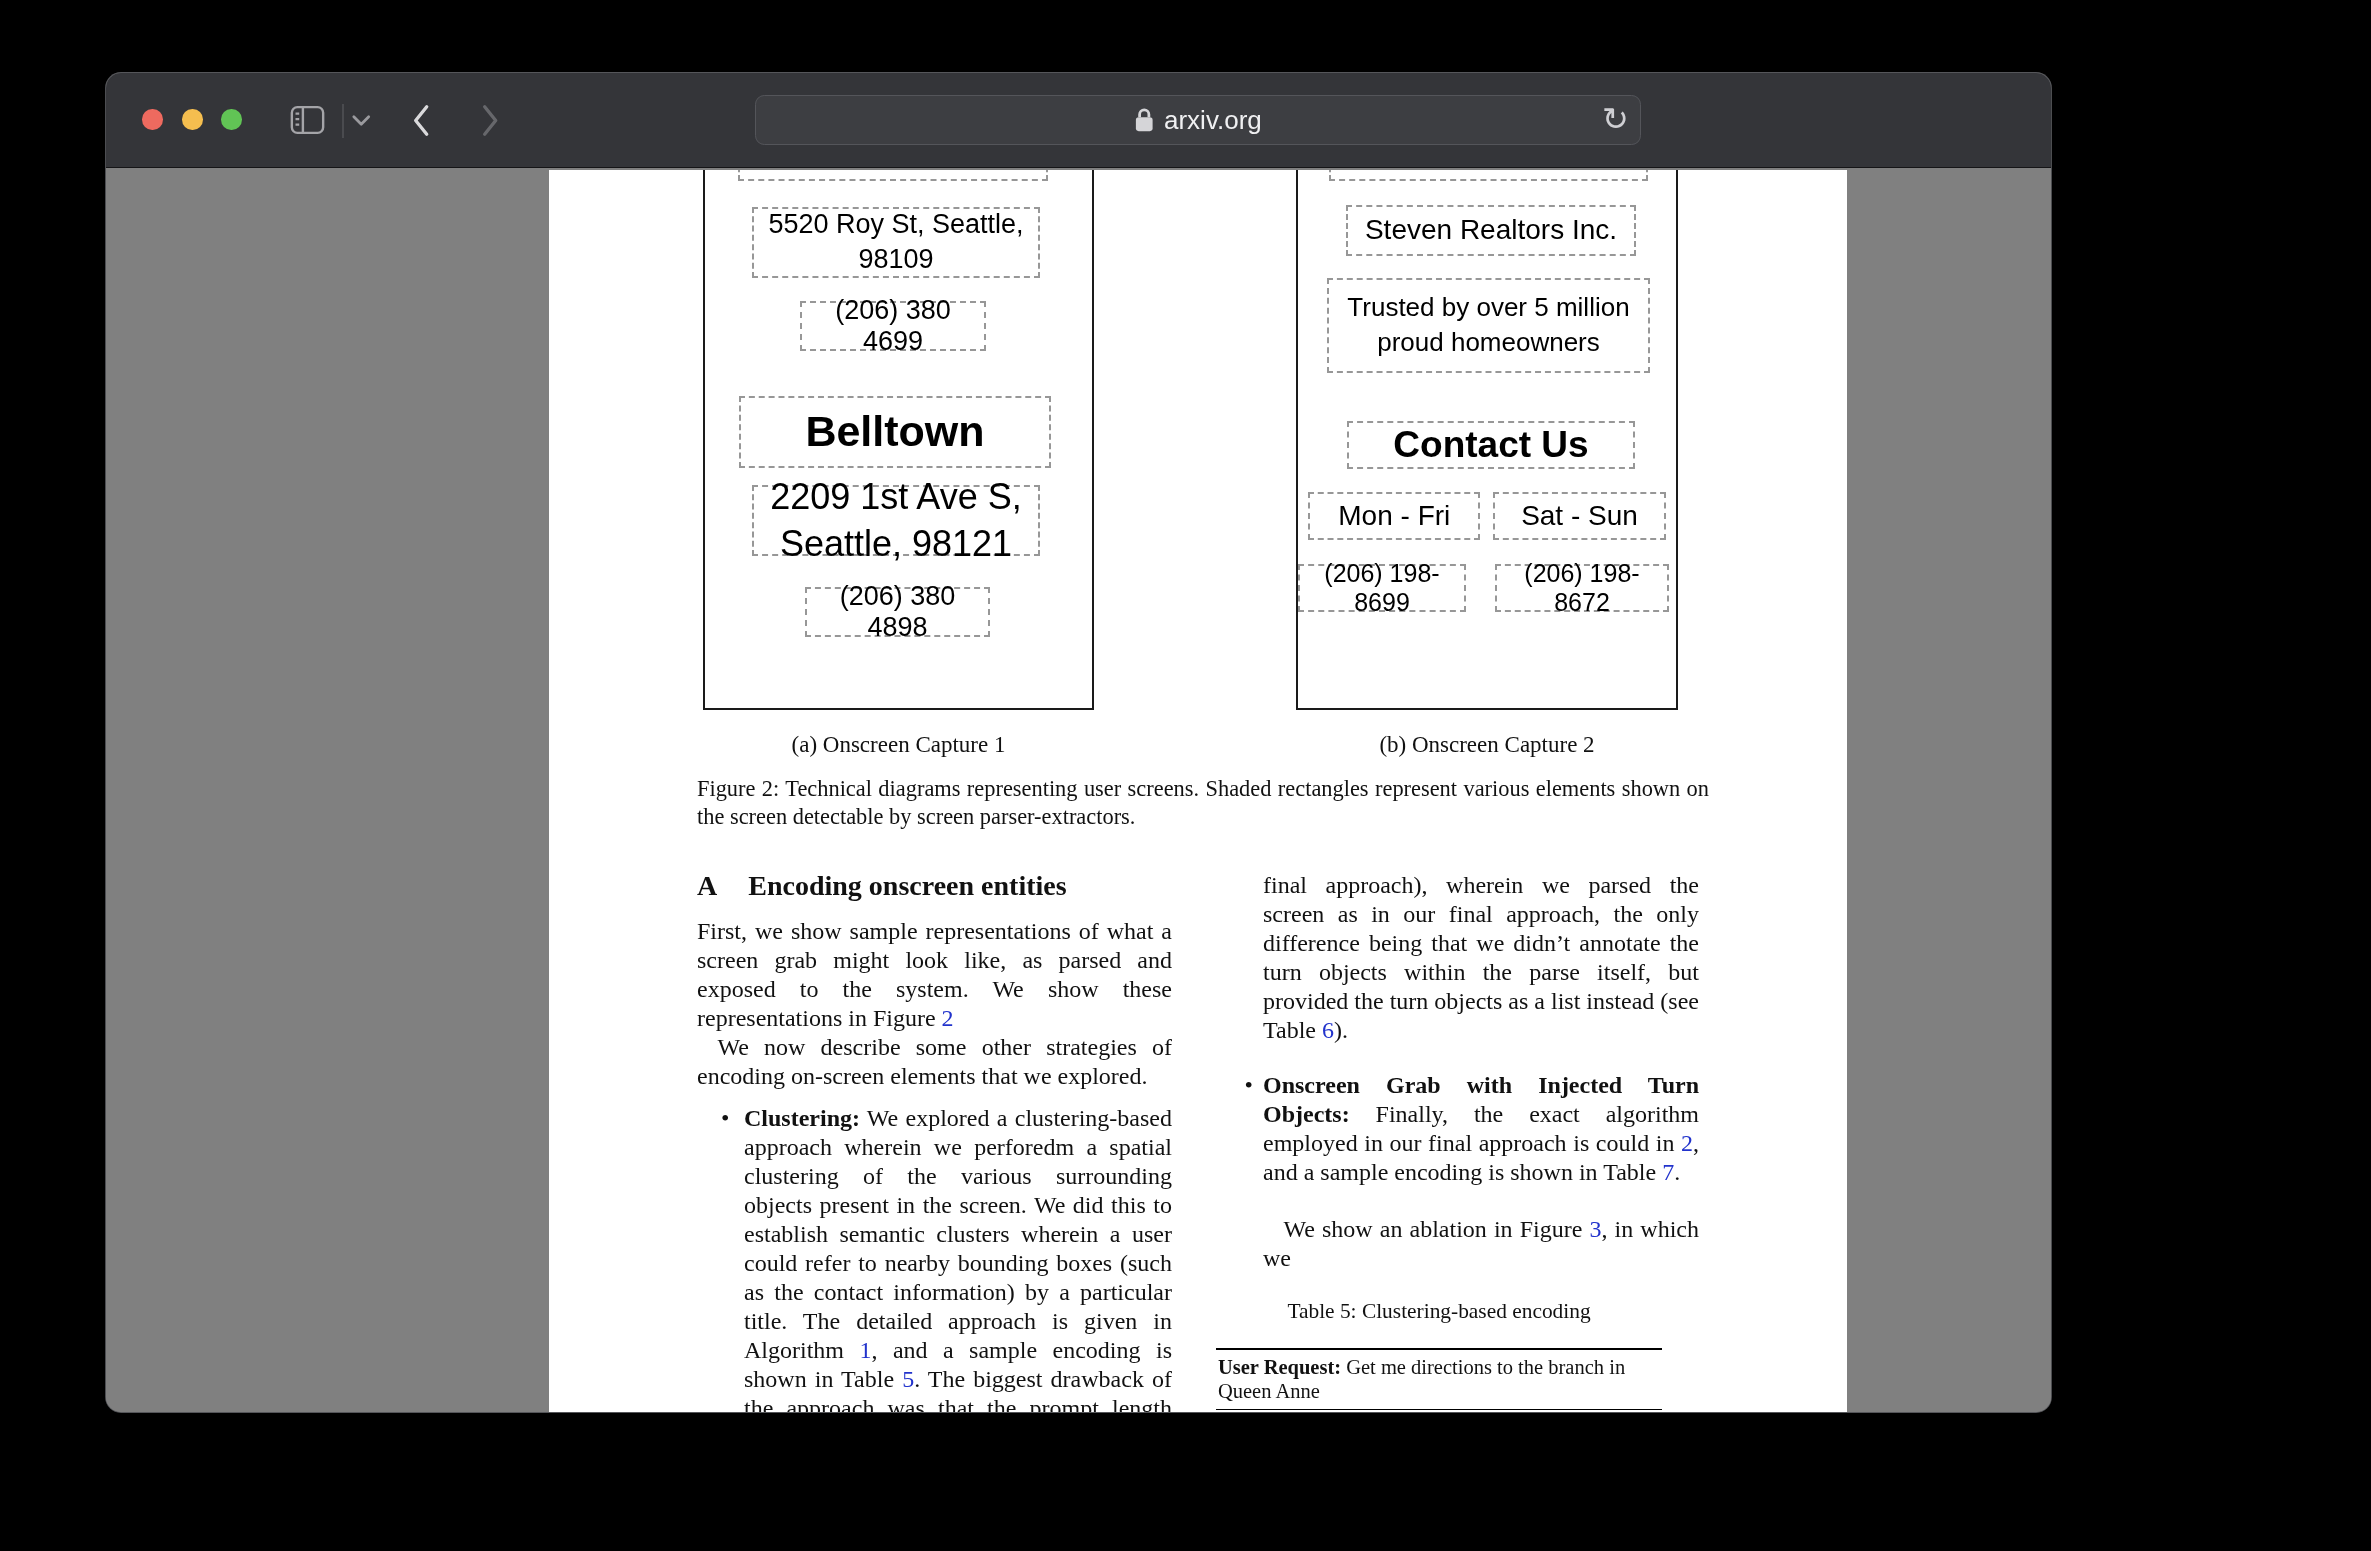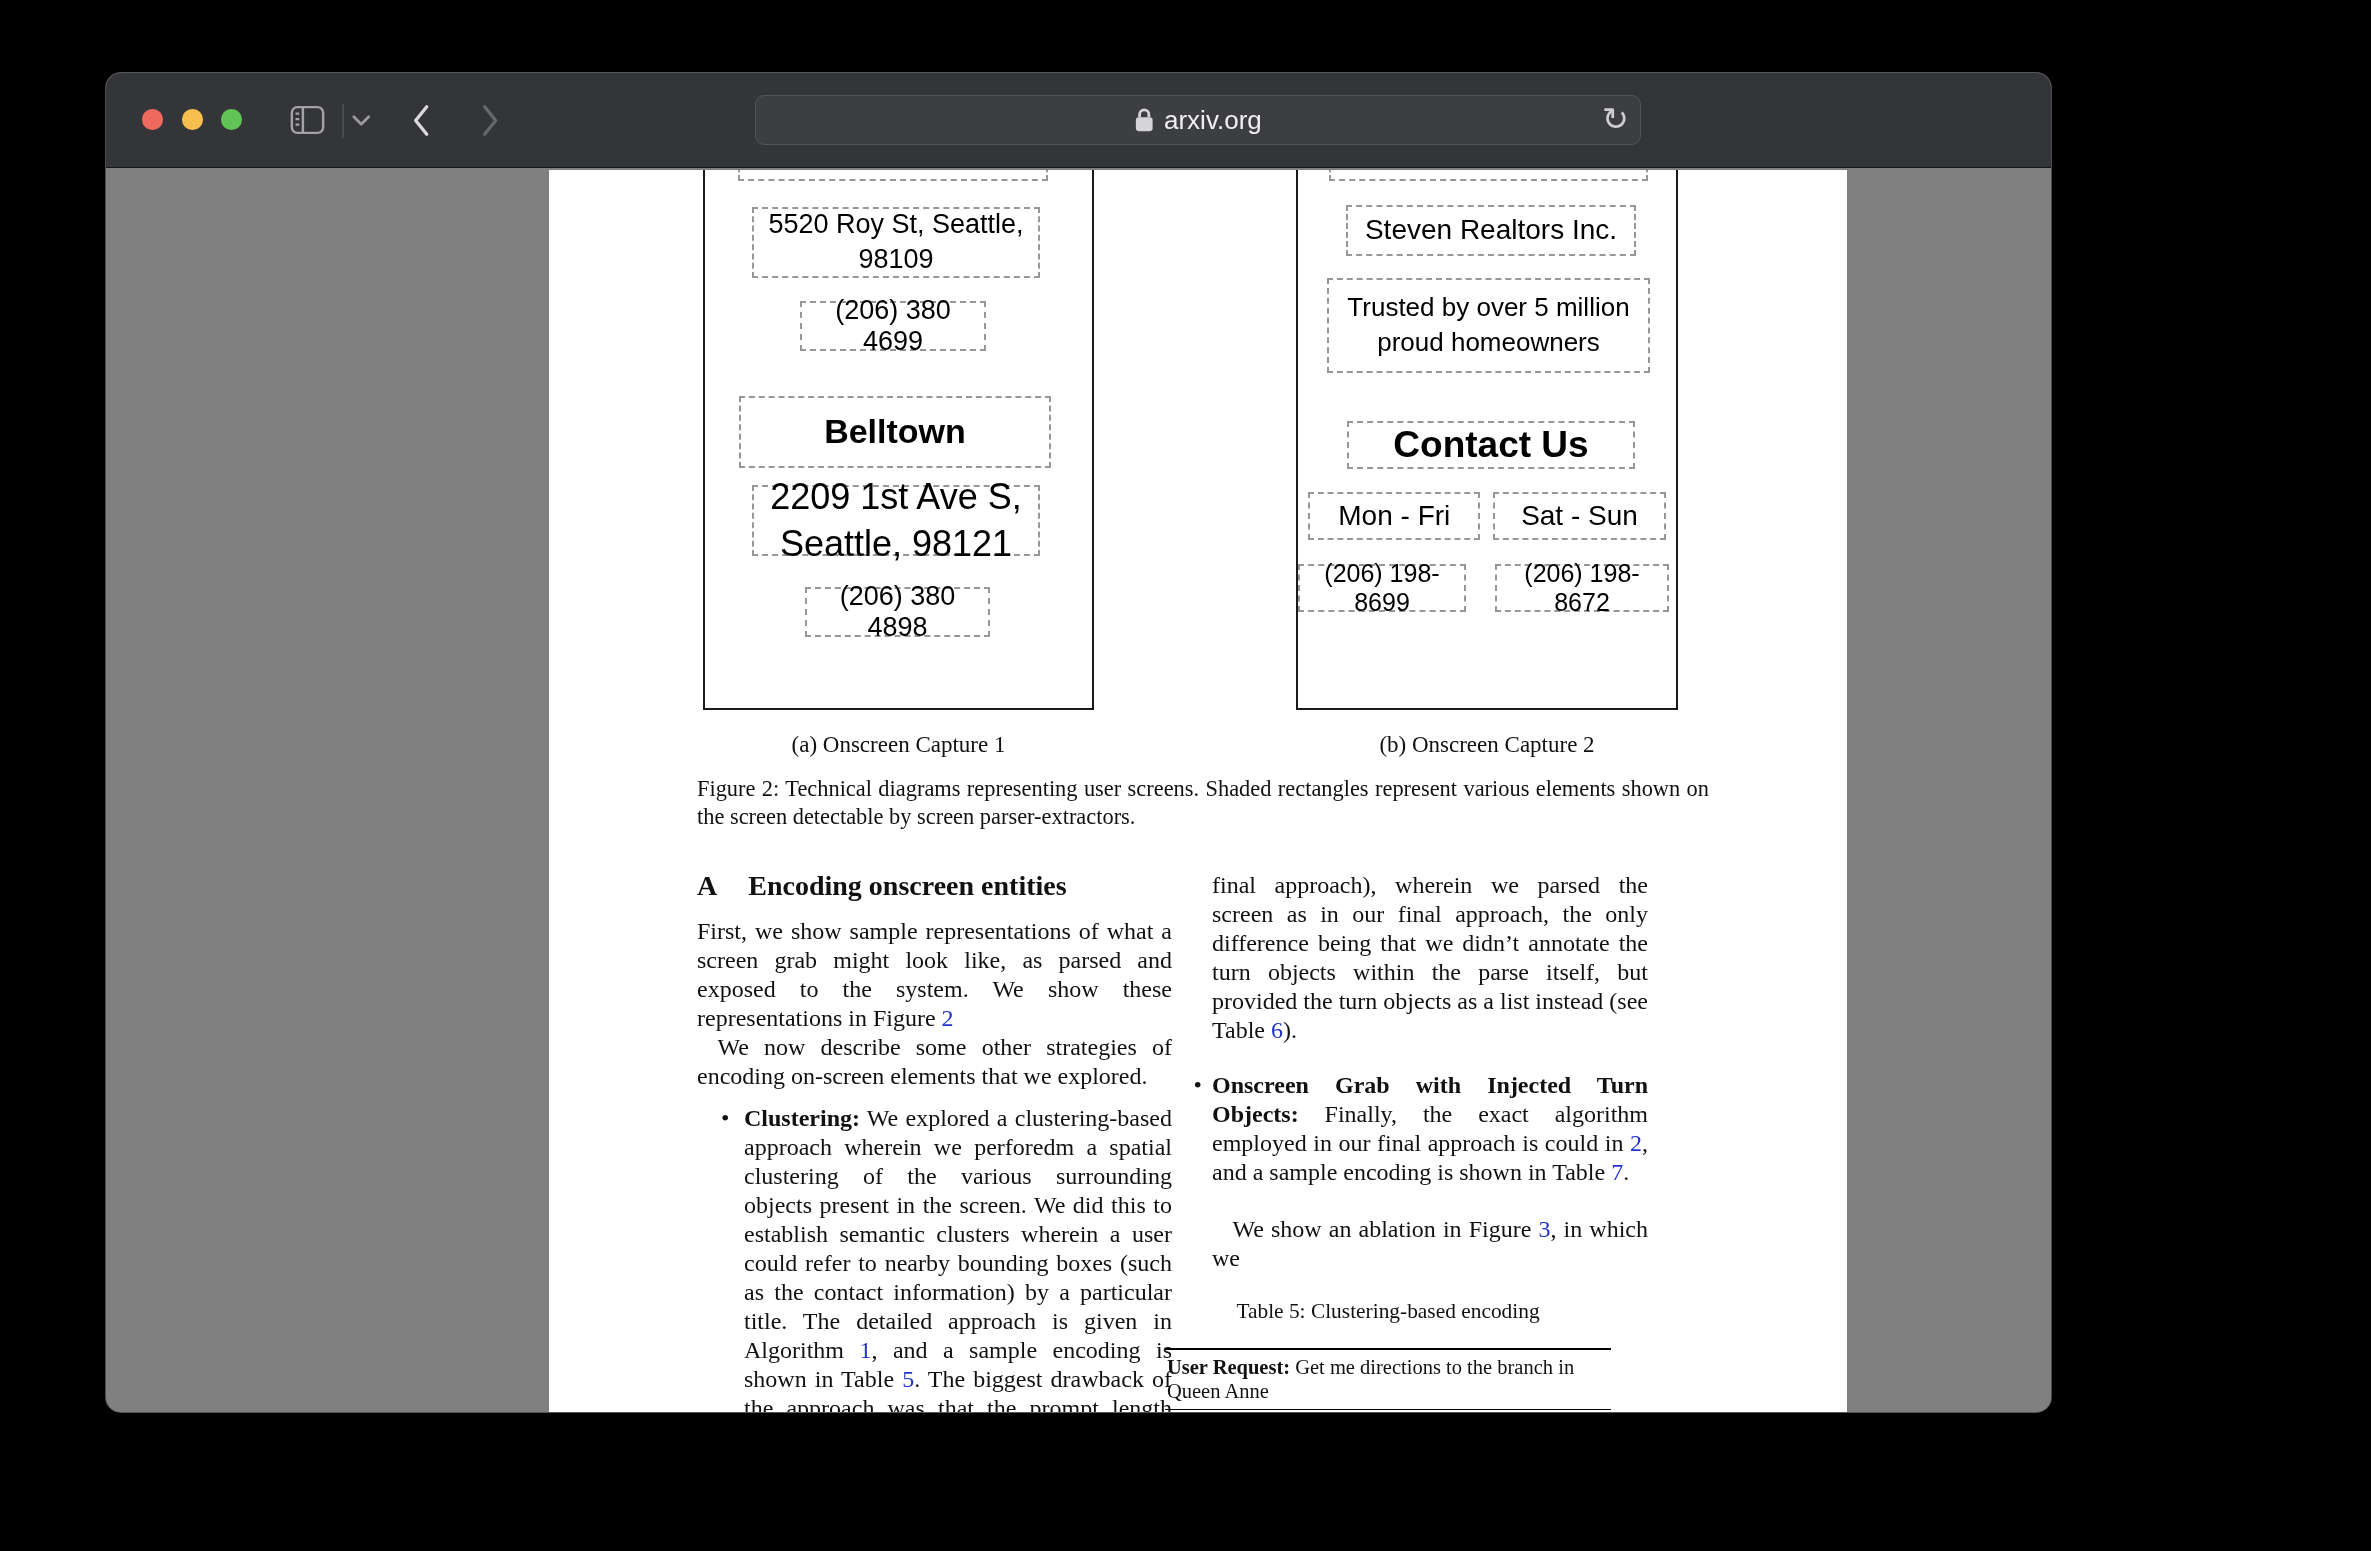--- a/index.html
+++ b/index.html
@@ -44,21 +44,21 @@
           display:flex; align-items:center; justify-content:center;
           text-align:center; font-family:"Liberation Sans", sans-serif; color:#000; }
 
   .subcap { position:absolute; top:562px; text-align:center; font-size:23px; color:#111; }
   .figcap { position:absolute; left:148px; top:605px; width:1012px;
             font-size:22.4px; line-height:28px; text-align:justify; color:#111; }
 
   .col { position:absolute; top:701px; font-size:24px; line-height:29px;
          text-align:justify; color:#111; }
   .col-left  { left:148px; width:475px; }
-  .col-right { left:663px; width:436px; }
+  .col-right { left:714px; width:436px; }
 
   h2.sec { font-size:28px; font-weight:bold; text-align:left; margin-bottom:17px; }
   h2.sec .secnum { margin-right:31px; }
 
   .p-indent { text-indent:20.5px; }
   .ref { color:#2233cc; cursor:pointer; }
 
   .bullet-l { position:relative; padding-left:47px; margin-top:13px; }
   .bullet-l .dot { position:absolute; left:24px; top:0; }
   .bullet-r { position:relative; margin-top:26px; }
@@ -139,21 +139,21 @@
     </span>
   </div>
 
   <div class="content">
     <div class="page">
 
       <div class="panel panel-a">
         <div class="dbox" style="left:33px;top:-20.5px;width:310px;height:41px;"></div>
         <div class="dbox" style="left:47px;top:46px;width:288px;height:71px;font-size:27px;line-height:35px;">5520 Roy St, Seattle, 98109</div>
         <div class="dbox" style="left:95px;top:140px;width:186px;height:50px;font-size:27px;">(206) 380 4699</div>
-        <div class="dbox" style="left:34px;top:235px;width:312px;height:72px;font-size:34px;font-weight:bold;">Belltown</div>
+        <div class="dbox" style="left:34px;top:235px;width:312px;height:72px;font-size:43px;font-weight:bold;">Belltown</div>
         <div class="dbox" style="left:47px;top:324px;width:288px;height:71px;font-size:36px;line-height:47px;">2209 1st Ave S, Seattle, 98121</div>
         <div class="dbox" style="left:100px;top:426px;width:185px;height:50px;font-size:27px;">(206) 380 4898</div>
       </div>
 
       <div class="panel panel-b">
         <div class="dbox" style="left:31px;top:-20.5px;width:319px;height:41px;"></div>
         <div class="dbox" style="left:48px;top:44px;width:290px;height:51px;font-size:28px;">Steven Realtors Inc.</div>
         <div class="dbox" style="left:29px;top:117px;width:323px;height:95px;font-size:26px;line-height:35px;padding:0 13px;">Trusted by over 5 million proud homeowners</div>
         <div class="dbox" style="left:49px;top:260px;width:288px;height:48px;font-size:37px;font-weight:bold;">Contact Us</div>
         <div class="dbox" style="left:10.3px;top:331px;width:172px;height:48px;font-size:28px;">Mon - Fri</div>

